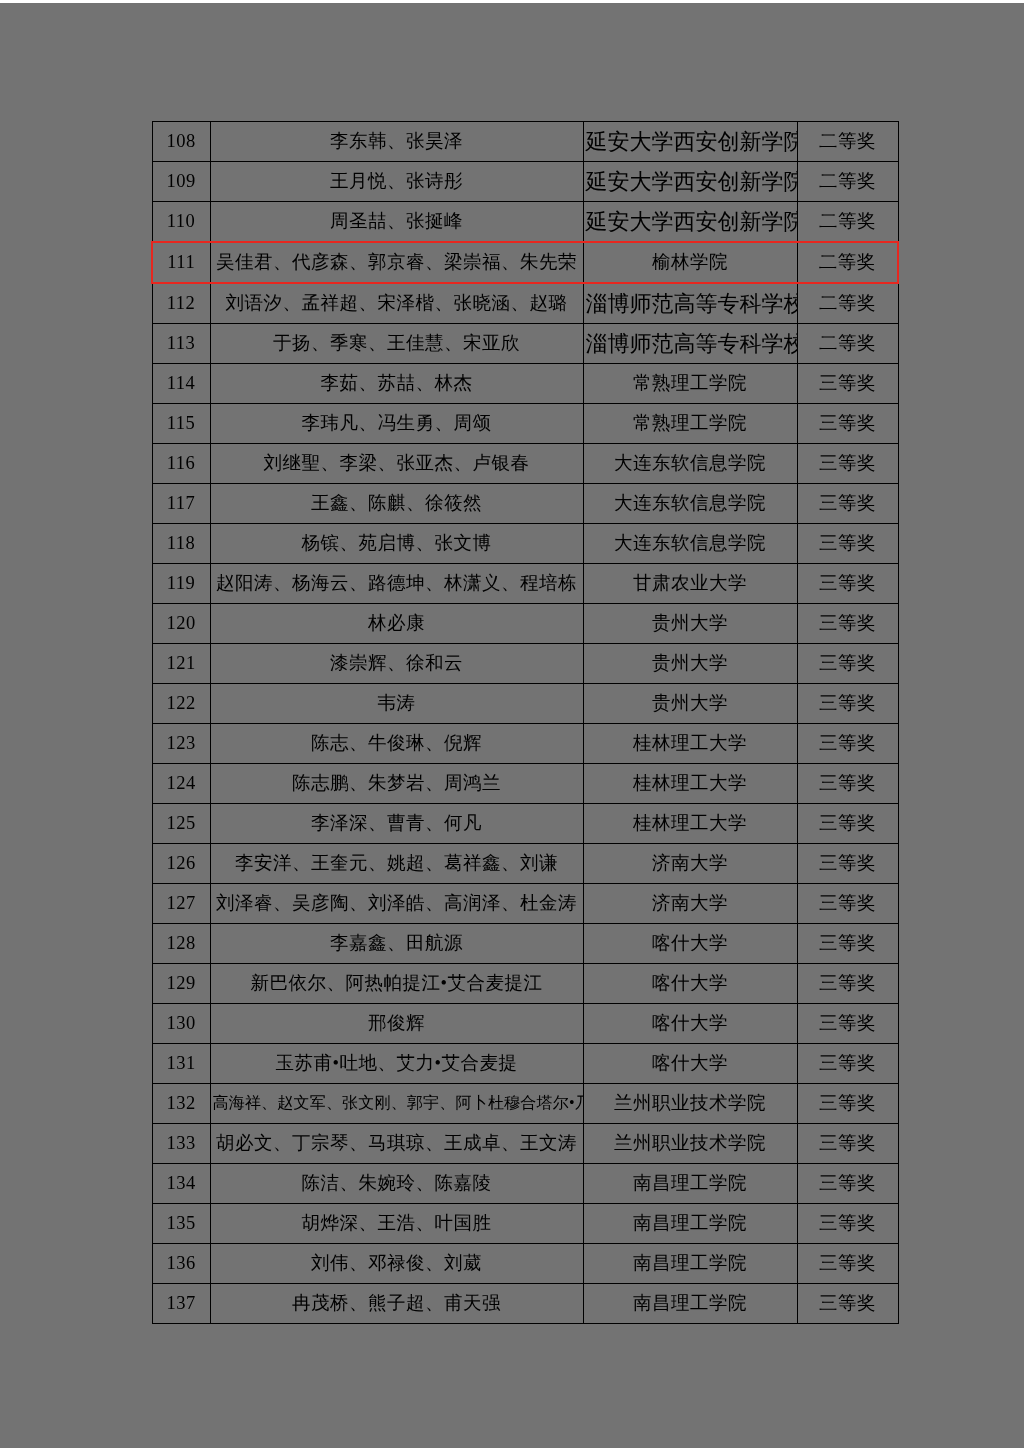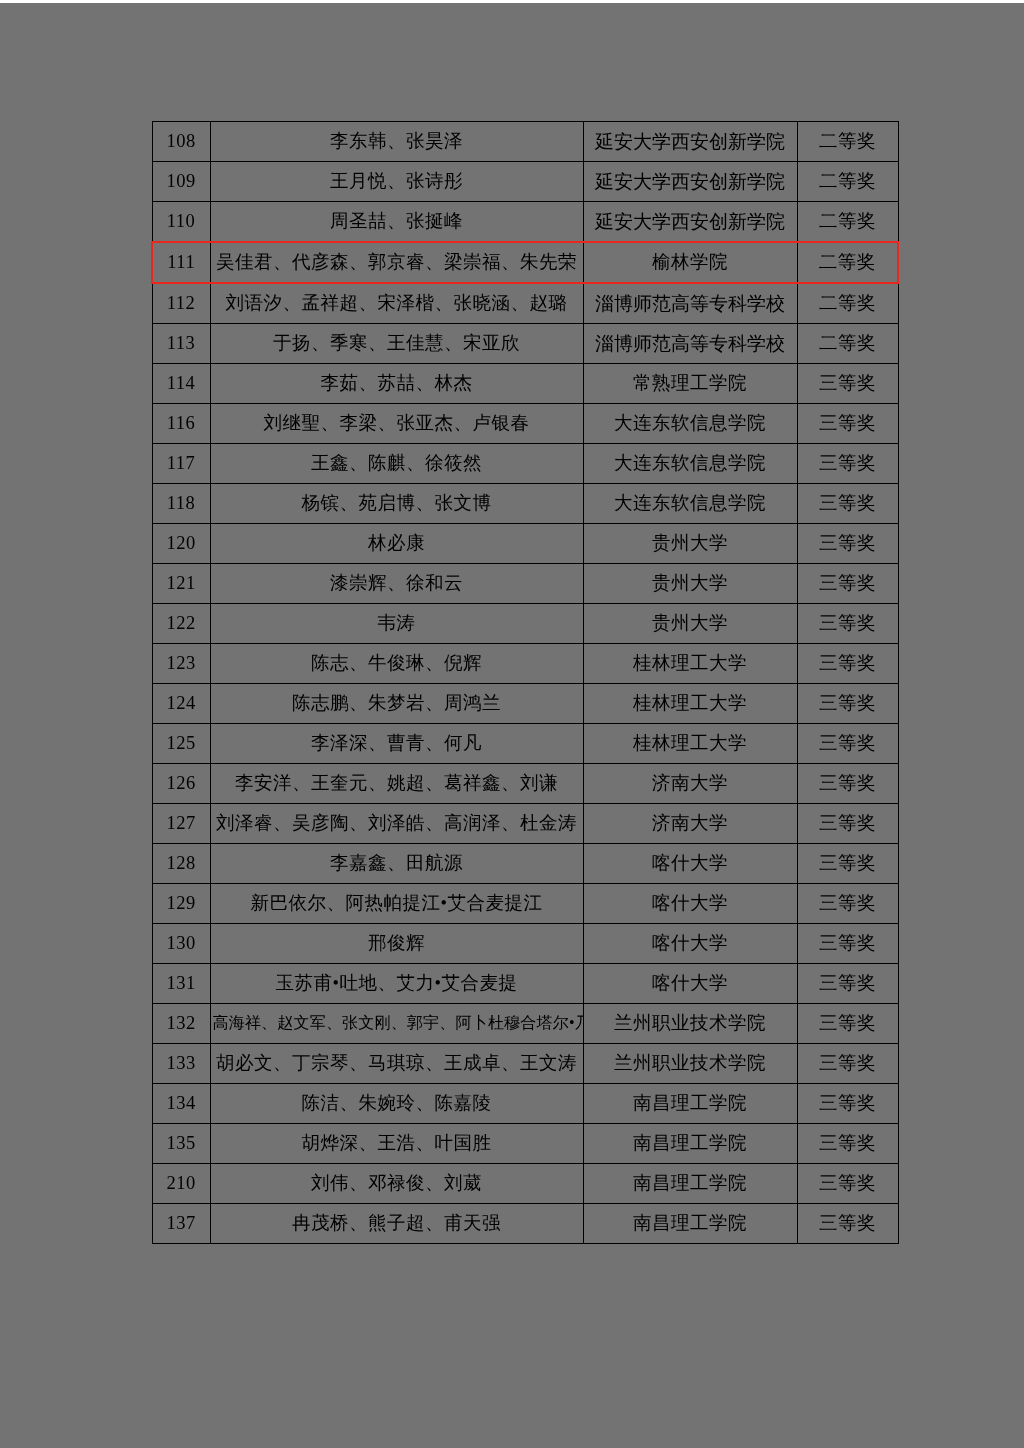--- a/index.html
+++ b/index.html
@@ -51,21 +51,21 @@
     overflow: hidden;
   }
   td.cell-no {
     font-family: "Liberation Serif", "DejaVu Serif", serif;
     font-size: 17.5px;
     letter-spacing: 0;
   }
   td.cell-names { font-size: 18.5px; }
   td.cell-names.tiny { font-size: 16px; letter-spacing: 0.2px; }
   td.cell-school { font-size: 18.5px; }
-  td.cell-school.small { font-size: 19px; letter-spacing: 0; }
+  td.cell-school.small { font-size: 22px; letter-spacing: 0; }
   td.cell-prize { font-size: 18.5px; margin-left: 32px; }
 
   
   tr.highlight td {
     border-top: 2px solid #e8271f;
     border-bottom: 2px solid #e8271f;
   }
   tr.highlight td.cell-no { border-left: 2px solid #e8271f; }
   tr.highlight td.cell-prize { border-right: 2px solid #e8271f; }
 </style>
@@ -118,38 +118,50 @@
             <td class="cell-school small">淄博师范高等专科学校</td>
             <td class="cell-prize">二等奖</td>
           </tr>
           <tr>
             <td class="cell-no">114</td>
             <td class="cell-names">李茹、苏喆、林杰</td>
             <td class="cell-school">常熟理工学院</td>
             <td class="cell-prize">三等奖</td>
           </tr>
           <tr>
+            <td class="cell-no">115</td>
+            <td class="cell-names">李玮凡、冯生勇、周颂</td>
+            <td class="cell-school">常熟理工学院</td>
+            <td class="cell-prize">三等奖</td>
+          </tr>
+          <tr>
             <td class="cell-no">116</td>
             <td class="cell-names">刘继聖、李梁、张亚杰、卢银春</td>
             <td class="cell-school">大连东软信息学院</td>
             <td class="cell-prize">三等奖</td>
           </tr>
           <tr>
             <td class="cell-no">117</td>
             <td class="cell-names">王鑫、陈麒、徐筱然</td>
             <td class="cell-school">大连东软信息学院</td>
             <td class="cell-prize">三等奖</td>
           </tr>
           <tr>
             <td class="cell-no">118</td>
             <td class="cell-names">杨镔、苑启博、张文博</td>
             <td class="cell-school">大连东软信息学院</td>
             <td class="cell-prize">三等奖</td>
           </tr>
           <tr>
+            <td class="cell-no">119</td>
+            <td class="cell-names">赵阳涛、杨海云、路德坤、林潇义、程培栋</td>
+            <td class="cell-school">甘肃农业大学</td>
+            <td class="cell-prize">三等奖</td>
+          </tr>
+          <tr>
             <td class="cell-no">120</td>
             <td class="cell-names">林必康</td>
             <td class="cell-school">贵州大学</td>
             <td class="cell-prize">三等奖</td>
           </tr>
           <tr>
             <td class="cell-no">121</td>
             <td class="cell-names">漆崇辉、徐和云</td>
             <td class="cell-school">贵州大学</td>
             <td class="cell-prize">三等奖</td>
@@ -232,21 +244,21 @@
             <td class="cell-school">南昌理工学院</td>
             <td class="cell-prize">三等奖</td>
           </tr>
           <tr>
             <td class="cell-no">135</td>
             <td class="cell-names">胡烨深、王浩、叶国胜</td>
             <td class="cell-school">南昌理工学院</td>
             <td class="cell-prize">三等奖</td>
           </tr>
           <tr>
-            <td class="cell-no">210</td>
+            <td class="cell-no">136</td>
             <td class="cell-names">刘伟、邓禄俊、刘葳</td>
             <td class="cell-school">南昌理工学院</td>
             <td class="cell-prize">三等奖</td>
           </tr>
           <tr>
             <td class="cell-no">137</td>
             <td class="cell-names">冉茂桥、熊子超、甫天强</td>
             <td class="cell-school">南昌理工学院</td>
             <td class="cell-prize">三等奖</td>
           </tr>

